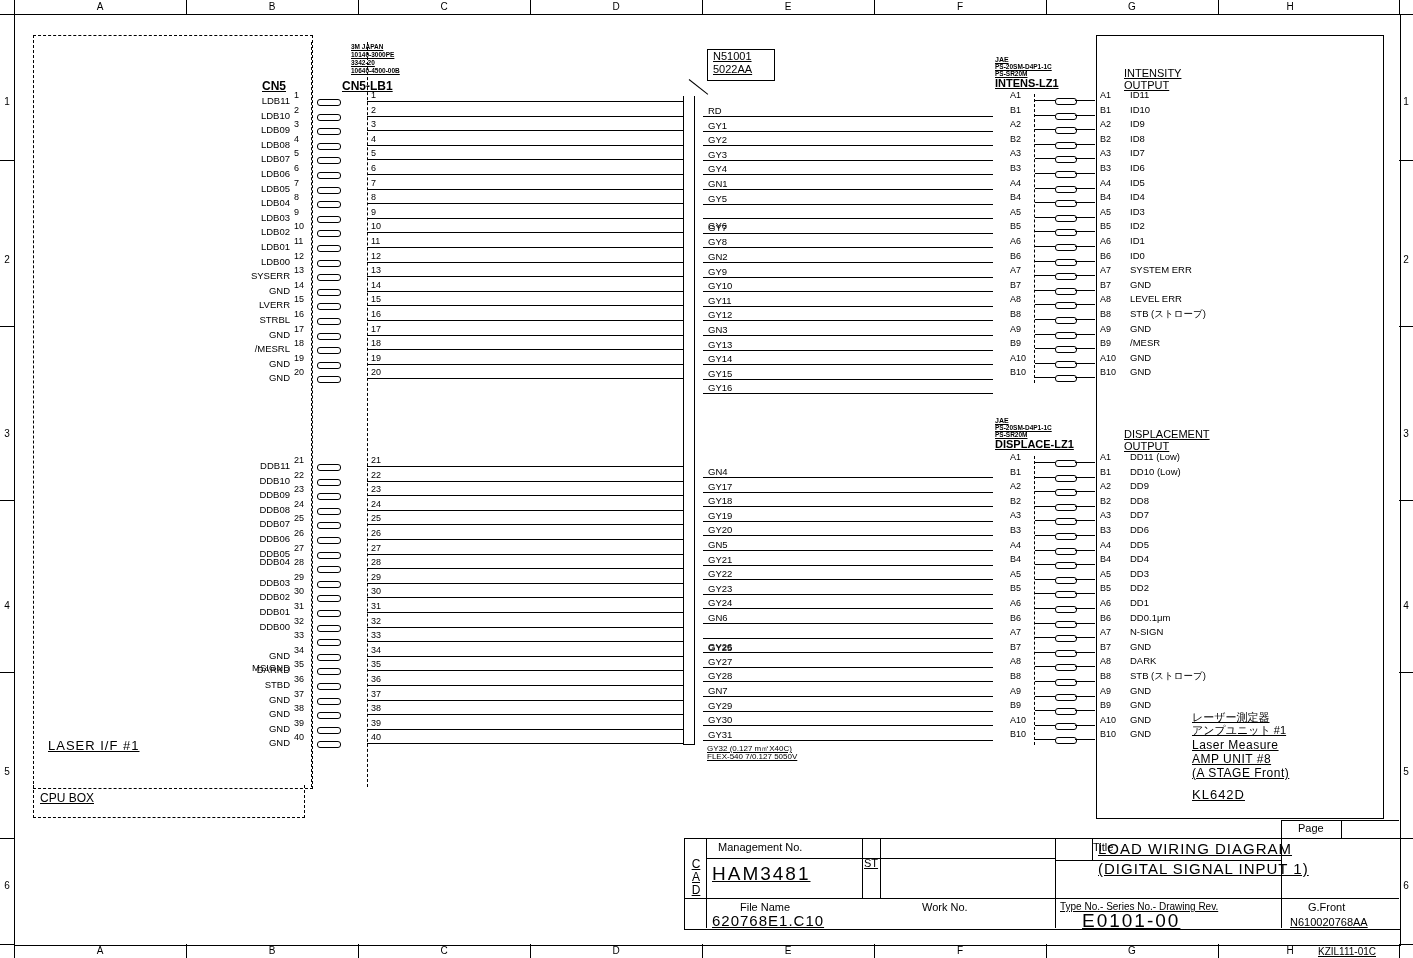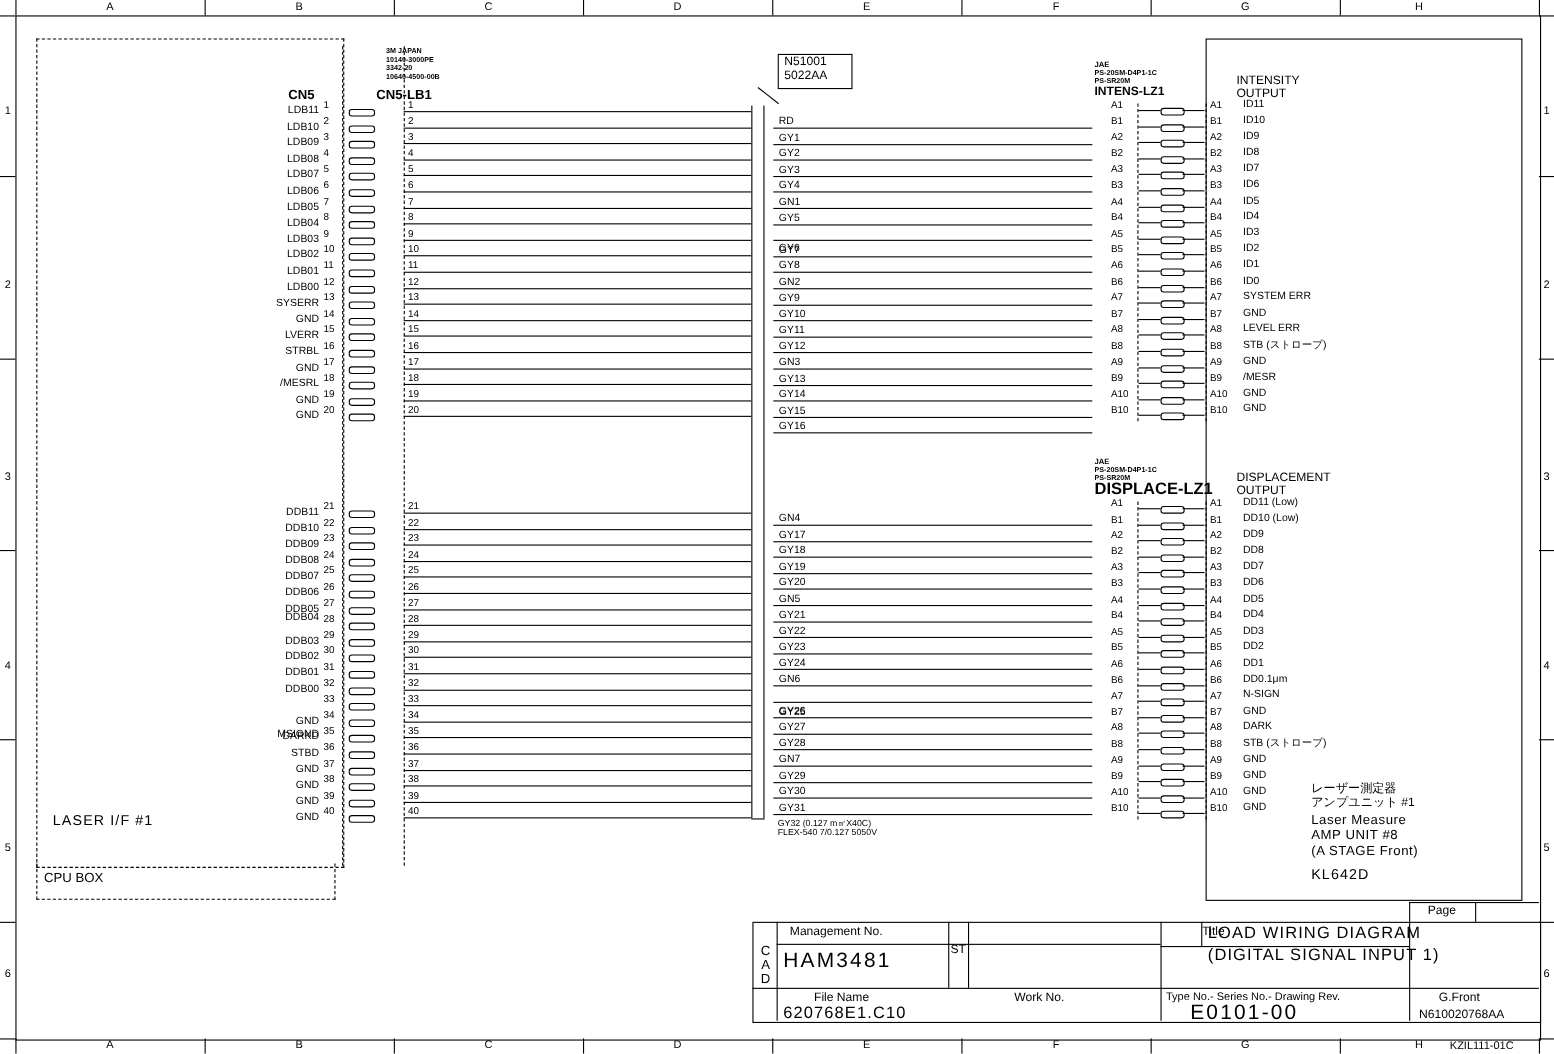--- a/index.html
+++ b/index.html
@@ -9,21 +9,21 @@
   .ruler-top,.ruler-bottom{position:absolute;left:14px;width:1385px;height:14px;}
   .ruler-top{top:0;}
   .ruler-bottom{top:944px;}
   .ruler-left,.ruler-right{position:absolute;top:14px;width:14px;height:930px;}
   .ruler-left{left:0;}
   .ruler-right{left:1399px;}
   .col-lbl{position:absolute;font-size:10px;text-align:center;width:20px;top:1px;}
   .row-lbl{position:absolute;font-size:10px;text-align:center;width:14px;}
   .tick-v{position:absolute;width:1px;background:#000;}
   .tick-h{position:absolute;height:1px;background:#000;}
-  .txt{position:absolute;white-space:pre;font-size:10px;line-height:11px;}
+  .txt{position:absolute;white-space:pre;font-size:10px;line-height:11px;text-decoration:underline;}
   .tiny{font-size:6.5px;line-height:7.5px;}
   .sm{font-size:8px;line-height:9px;}
   .md{font-size:10px;line-height:11px;}
   .lg{font-size:13px;line-height:15px;letter-spacing:1px;}
   .xl{font-size:19px;line-height:22px;letter-spacing:2px;}
   .bold{font-weight:bold;}
   .ln{position:absolute;background:#000;}
   .hl{height:1px;}
   .vl{width:1px;}
   .dashbox{position:absolute;border:1px dashed #000;}
@@ -141,21 +141,21 @@
   <div class="txt tiny bold" style="left:995px;top:63px;">PS-20SM-D4P1-1C</div>
   <div class="txt tiny bold" style="left:995px;top:70px;">PS-SR20M</div>
   <div class="txt bold" style="left:995px;top:78px;font-size:11px;">INTENS-LZ1</div>
 
   <div class="txt" style="left:1124px;top:68px;font-size:11px;">INTENSITY</div>
   <div class="txt" style="left:1124px;top:80px;font-size:11px;">OUTPUT</div>
 
   <div class="txt tiny bold" style="left:995px;top:417px;font-size:7px;">JAE</div>
   <div class="txt tiny bold" style="left:995px;top:424px;">PS-20SM-D4P1-1C</div>
   <div class="txt tiny bold" style="left:995px;top:431px;">PS-SR20M</div>
-  <div class="txt bold" style="left:995px;top:439px;font-size:15px;">DISPLACE-LZ1</div>
+  <div class="txt bold" style="left:995px;top:439px;font-size:11px;">DISPLACE-LZ1</div>
 
   <div class="txt" style="left:1124px;top:429px;font-size:11px;">DISPLACEMENT</div>
   <div class="txt" style="left:1124px;top:441px;font-size:11px;">OUTPUT</div>
 
   <div class="solidbox" style="left:1096px;top:35px;width:286px;height:782px;"></div>
   <div class="txt" style="left:1192px;top:712px;font-size:11px;">レーザー測定器</div>
   <div class="txt" style="left:1192px;top:725px;font-size:11px;">アンプユニット #1</div>
   <div class="txt" style="left:1192px;top:740px;font-size:12px;letter-spacing:.5px;">Laser Measure</div>
   <div class="txt" style="left:1192px;top:754px;font-size:12px;letter-spacing:.5px;">AMP UNIT #8</div>
   <div class="txt" style="left:1192px;top:768px;font-size:12px;letter-spacing:.5px;">(A STAGE Front)</div>

